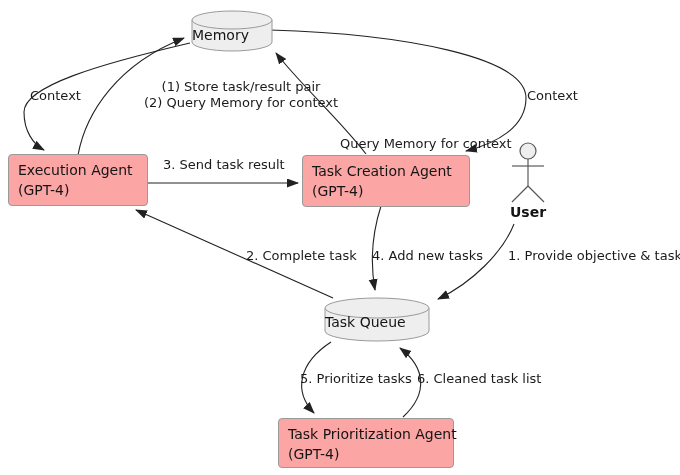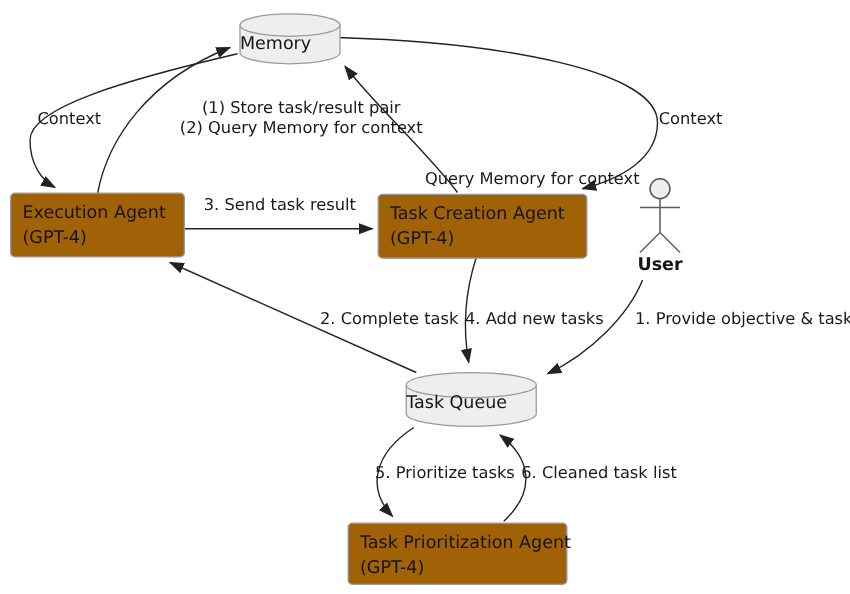--- a/index.html
+++ b/index.html
@@ -2,21 +2,21 @@
 <html><head>
 <meta charset="utf-8">
 <style>
   html,body{margin:0;padding:0;background:#ffffff;}
   .canvas{
     position:relative;width:680px;height:475px;background:#ffffff;overflow:hidden;
     font-family:"DejaVu Sans","Liberation Sans",sans-serif;color:#141414;
   }
   .canvas svg{position:absolute;left:0;top:0;}
   .node-box{
-    position:absolute;box-sizing:border-box;background:#a16207;border:1px solid #9a9a9a;
+    position:absolute;box-sizing:border-box;background:#fca5a5;border:1px solid #9a9a9a;
     border-radius:4px;padding:5px 9px;font-size:14px;line-height:20px;color:#141414;
   }
   .node-box span{display:block;white-space:nowrap;}
   .cyl-label{position:absolute;font-size:14px;white-space:nowrap;color:#141414;}
   .actor-label{position:absolute;text-align:center;font-size:14px;white-space:nowrap;color:#141414;}
   .elabel{position:absolute;font-size:13px;line-height:16px;white-space:nowrap;color:#1a1a1a;}
   .elabel.center{text-align:center;}
 </style>
 </head>
 <body>
@@ -89,21 +89,21 @@
     <span style="display:block;">(1) Store task/result pair</span>
     <span style="display:block;">(2) Query Memory for context</span>
   </div>
 
   <div class="elabel" style="left:340px;top:88px;margin-top:48px;">Query Memory for context</div>
 
   <div class="elabel" style="left:527px;top:88px;">Context</div>
 
   <div class="elabel" style="left:163px;top:157px;">3. Send task result</div>
 
-  <div class="elabel" style="left:256px;top:248px;">2. Complete task</div>
+  <div class="elabel" style="left:246px;top:248px;">2. Complete task</div>
 
   <div class="elabel" style="left:372px;top:248px;">4. Add new tasks</div>
 
   <div class="elabel" style="left:508px;top:248px;">1. Provide objective &amp; task</div>
 
   <div class="elabel" style="left:300px;top:371px;">5. Prioritize tasks</div>
 
   <div class="elabel" style="left:417px;top:371px;">6. Cleaned task list</div>
 
 </div>

